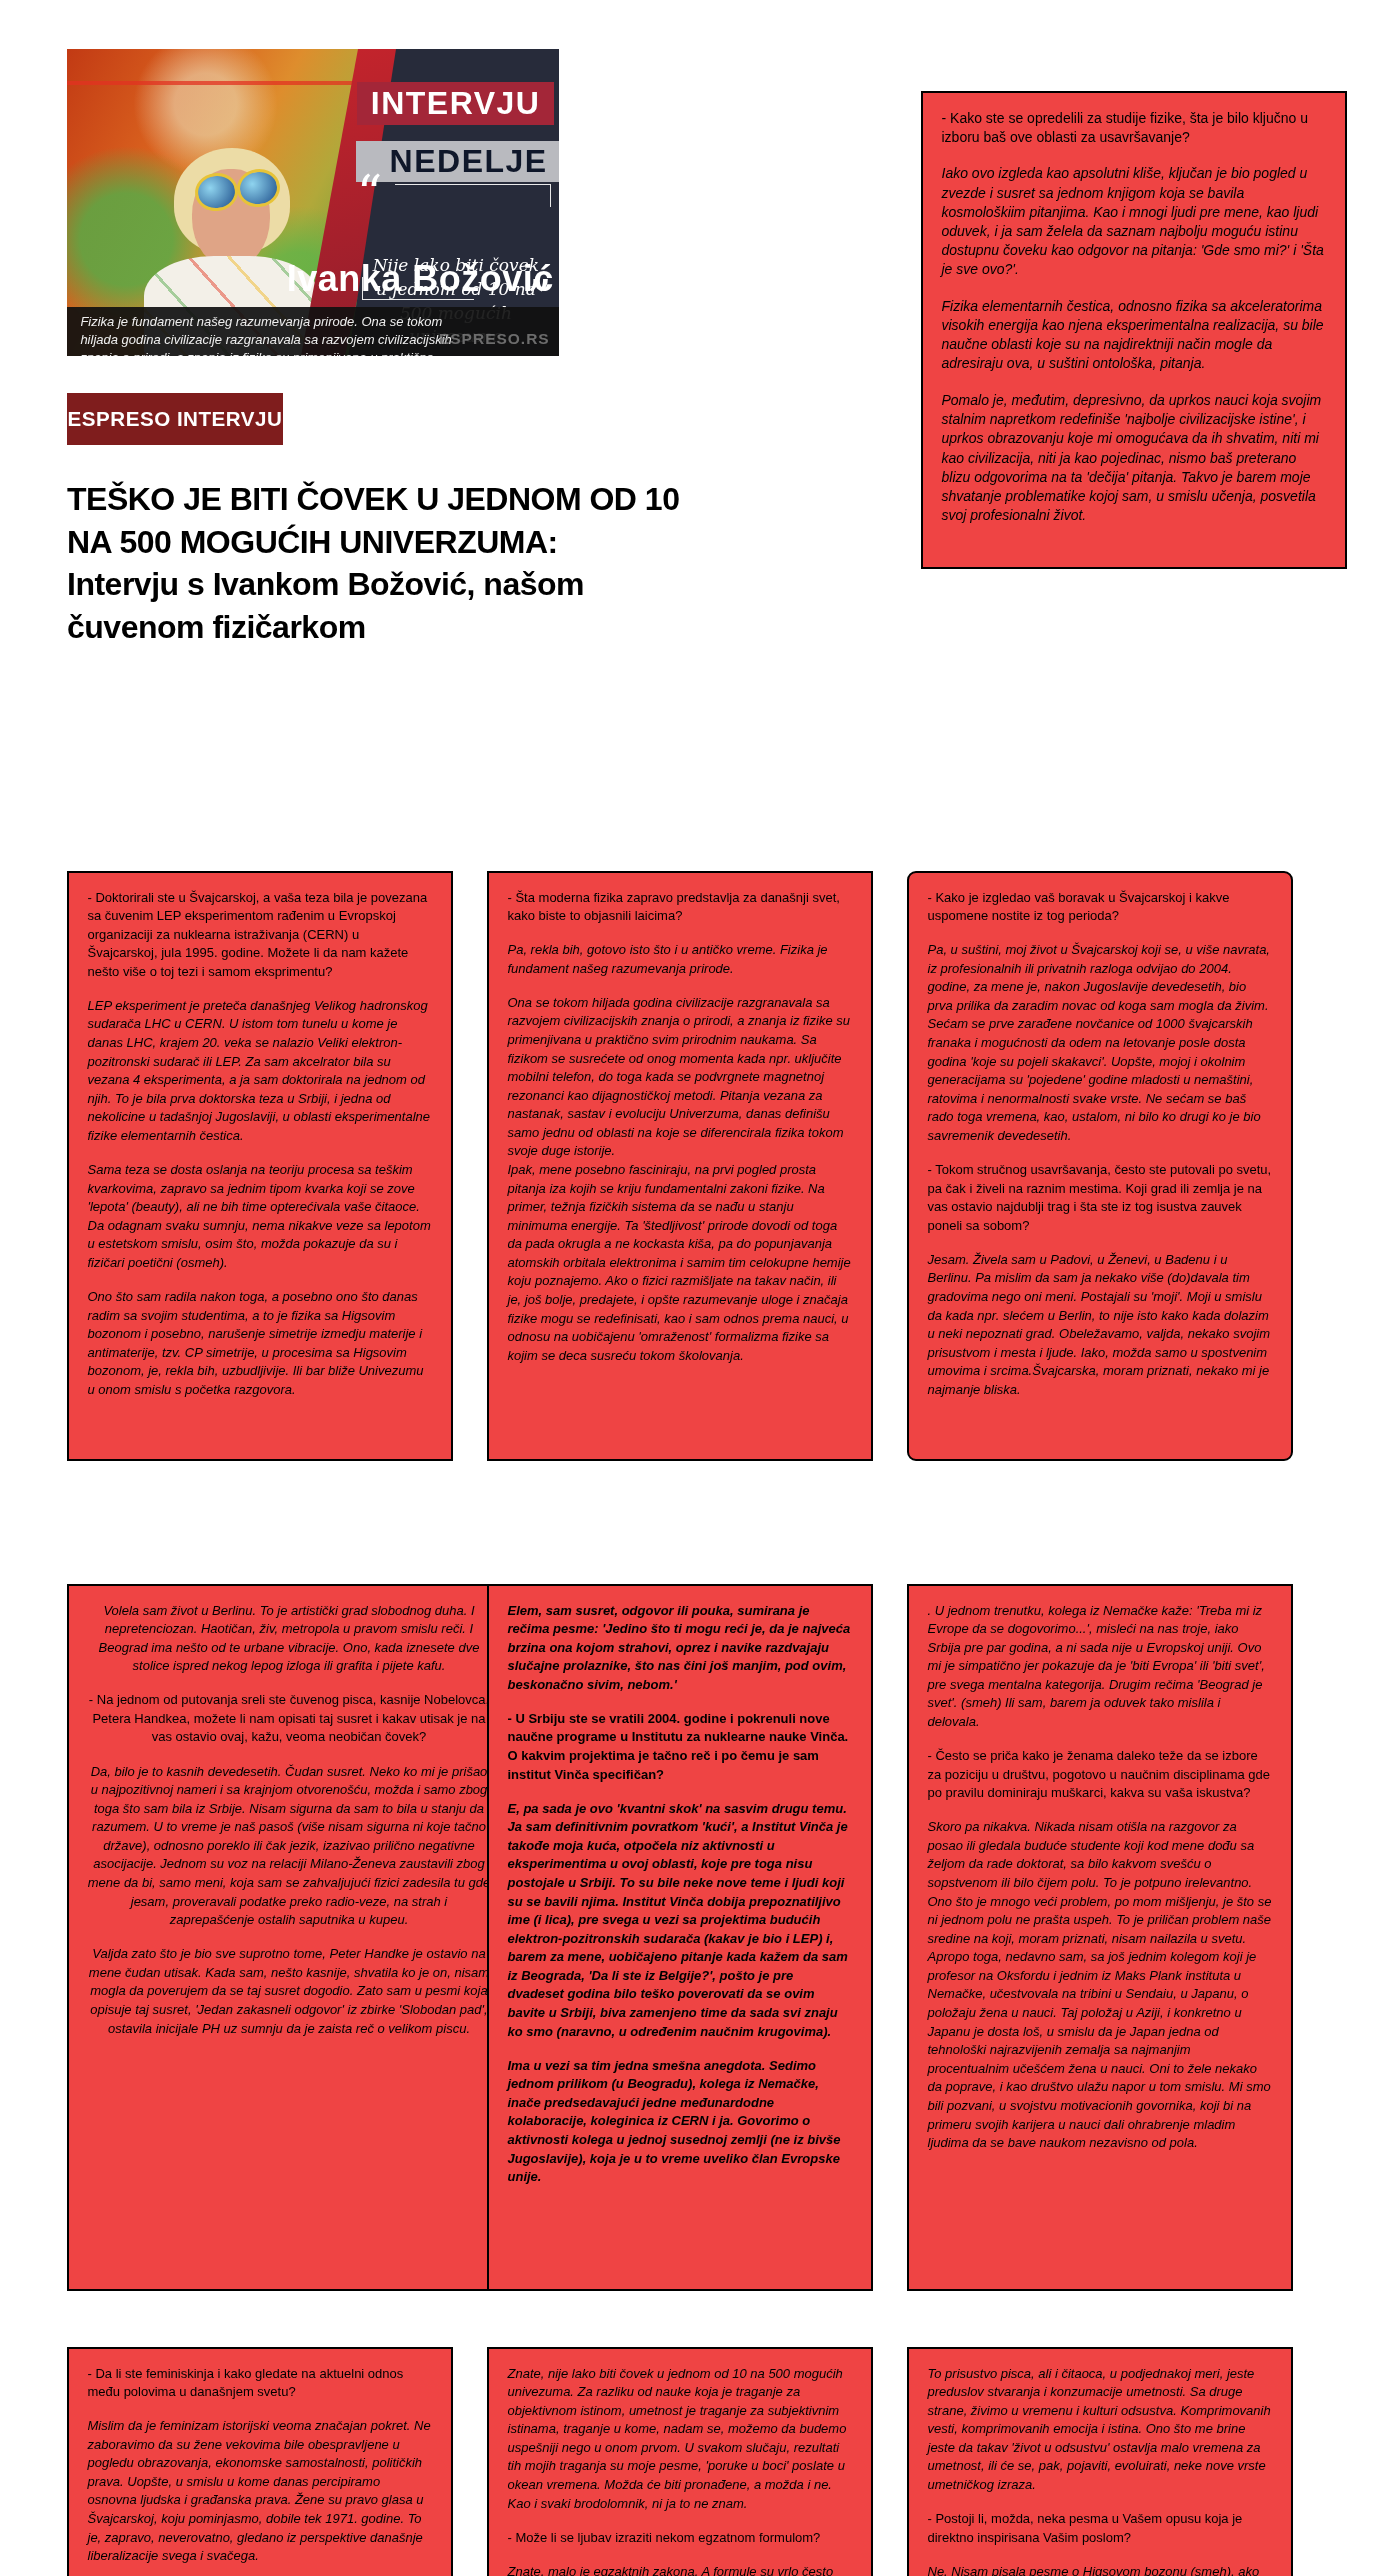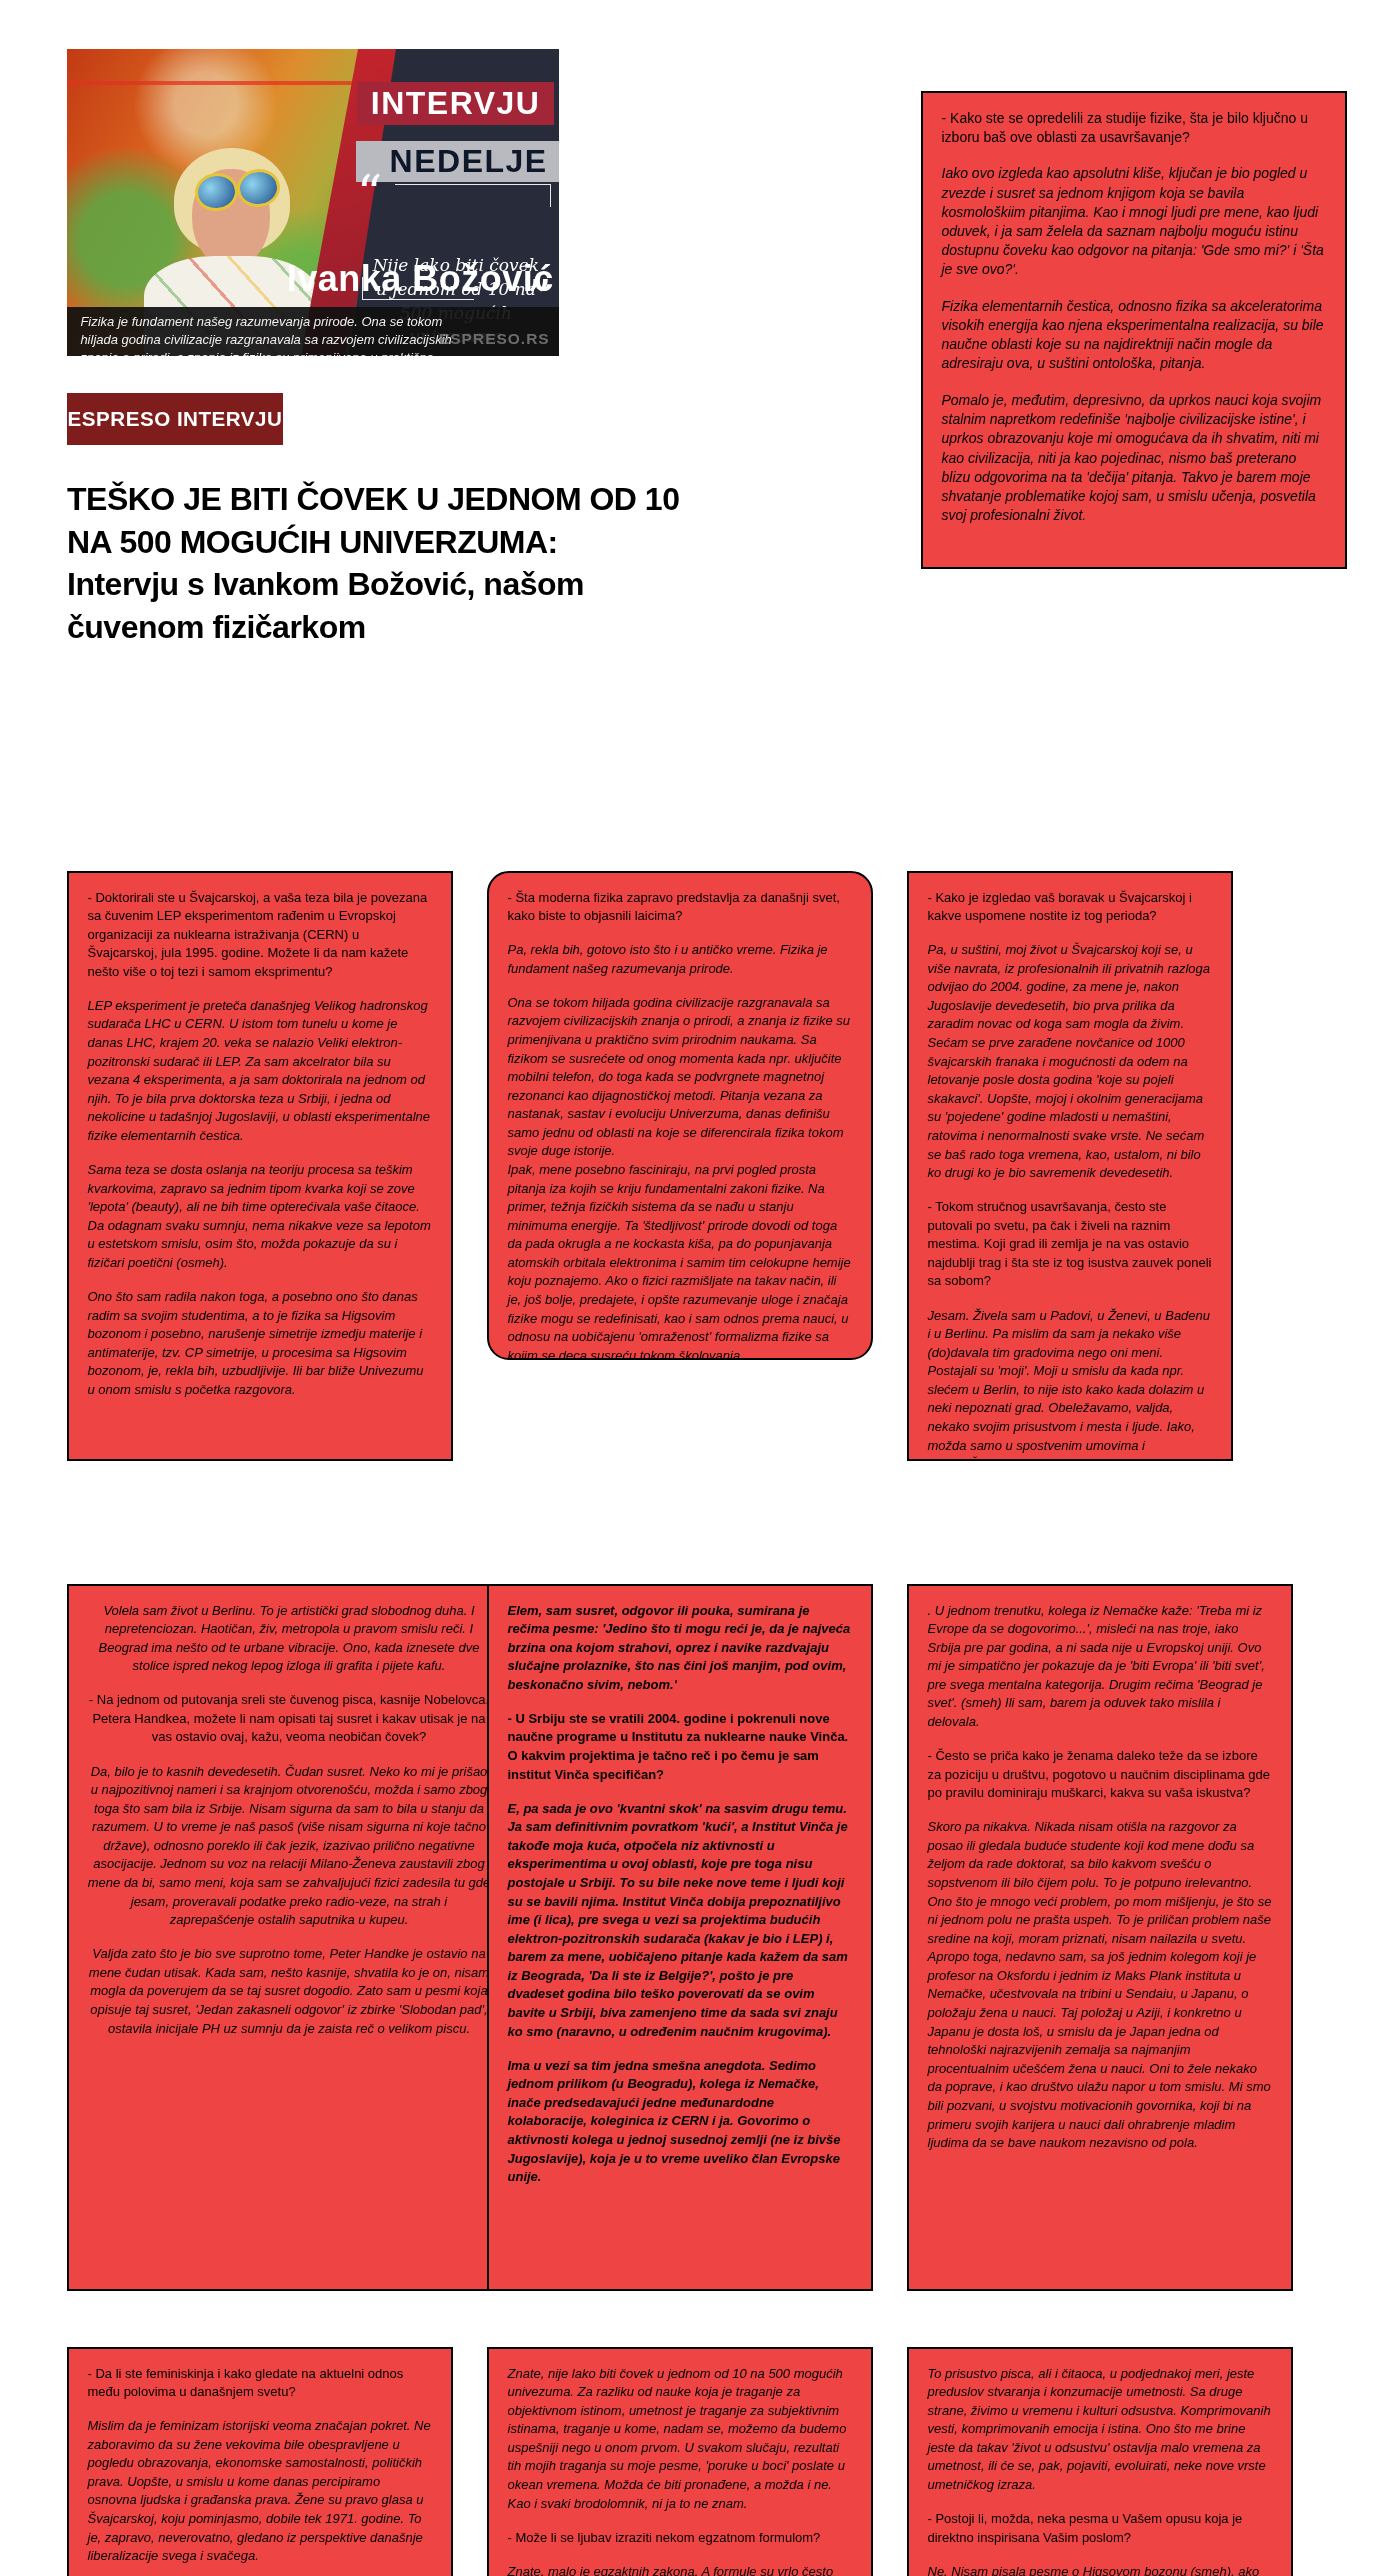--- a/index.html
+++ b/index.html
@@ -56,22 +56,22 @@
     padding:15.5px 18.5px;overflow:hidden;}
   .box p{margin:15.5px 0 0 0;font-size:13px;line-height:1.43;}
   .box p:first-child{margin-top:0;}
   .box p.tight{margin-top:0;}
   .box p.pa{font-style:italic;}
   .box p.pq{font-style:normal;}
   .box.intro{left:921px;top:91px;width:426px;height:478px;}
   .box.intro p{font-size:14px;line-height:1.37;margin-top:17.5px;}
   .box.intro p:first-child{margin-top:0;}
   .box.r1c1{left:67px;top:871px;width:386px;height:590px;}
-  .box.r1c2{left:487px;top:871px;width:386px;height:489px;border-radius:22px;}
-  .box.r1c3{left:907px;top:871px;width:326px;height:590px;}
+  .box.r1c2{left:487px;top:871px;width:386px;height:590px;}
+  .box.r1c3{left:907px;top:871px;width:386px;height:590px;border-radius:9px;}
   .box.r2c1{left:67px;top:1584px;width:444px;height:707px;text-align:center;}
   .box.r2c2{left:487px;top:1584px;width:386px;height:707px;font-weight:bold;}
   .box.r2c3{left:907px;top:1584px;width:386px;height:707px;}
   .box.r3c1{left:67px;top:2347px;width:386px;height:719px;}
   .box.r3c2{left:487px;top:2347px;width:386px;height:661px;}
   .box.r3c3{left:907px;top:2347px;width:386px;height:661px;}
 
   .ln{display:block;}
 </style>
 </head>

